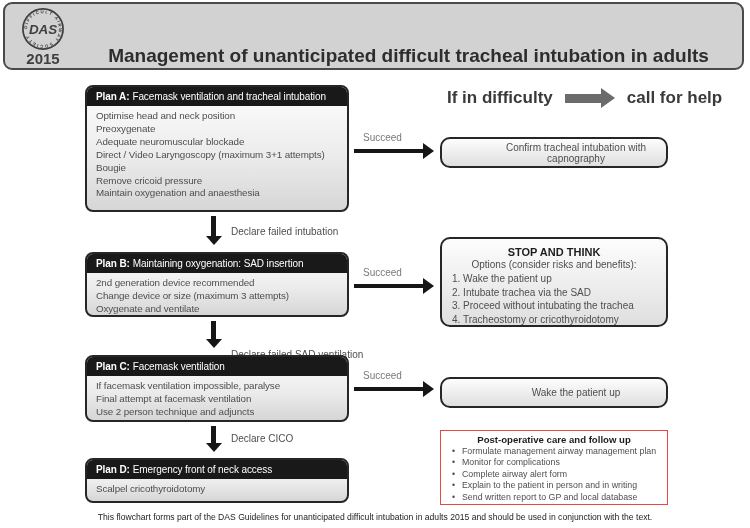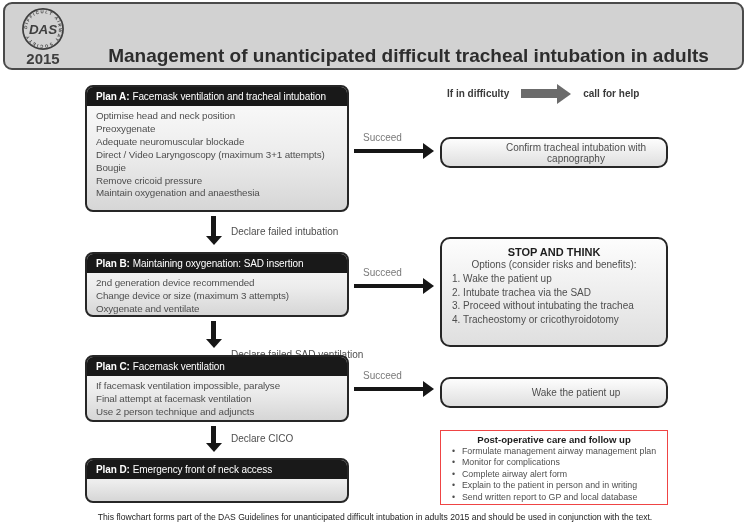--- a/index.html
+++ b/index.html
@@ -36,31 +36,31 @@
   
   .harrow{position:absolute;height:4px;background:#161616;}
   .harrow::after{content:"";position:absolute;right:-11px;top:50%;transform:translateY(-50%);
         border-left:11px solid #161616;border-top:8px solid transparent;border-bottom:8px solid transparent;}
   #sa1{left:354px;top:149px;width:69px;} #sa2{left:354px;top:284px;width:69px;} #sa3{left:354px;top:387px;width:69px;}
   .slabel{position:absolute;font-size:10px;color:#7a7a7a;}
   #sl1{left:363px;top:132px;} #sl2{left:363px;top:267px;} #sl3{left:363px;top:370px;}
 
   
   .help{position:absolute;left:447px;top:88px;display:flex;align-items:center;
-        font-size:10px;font-weight:bold;color:#3a3a3a;}
+        font-size:17px;font-weight:bold;color:#3a3a3a;}
   .garrow{position:relative;width:36px;height:9px;background:#6b6b6b;margin:0 26px 0 12px;}
   .garrow::after{content:"";position:absolute;right:-14px;top:50%;transform:translateY(-50%);
         border-left:14px solid #6b6b6b;border-top:10px solid transparent;border-bottom:10px solid transparent;}
 
   
   .rbox{position:absolute;left:440px;width:228px;box-sizing:border-box;border:2px solid #262626;
         border-radius:10px;background:linear-gradient(180deg,#fdfdfd,#dfdfdf);color:#4e4e4e;}
   .rbox.center{display:flex;align-items:center;justify-content:center;font-size:10px;text-align:center;padding-left:44px;}
   #confirmBox{top:137px;height:31px;} #wakeBox{top:377px;height:31px;}
-  #stopBox{top:237px;height:110px;padding:5px 10px;font-size:10px;}
+  #stopBox{top:237px;height:90px;padding:5px 10px;font-size:10px;}
   .stop-title{text-align:center;font-weight:bold;color:#1d1d1d;font-size:11px;margin-top:2px;}
   .stop-sub{text-align:center;margin:1px 0 2px;}
   .stop-opt{line-height:13.5px;}
 
   .postop{position:absolute;left:440px;top:430px;width:228px;height:75px;box-sizing:border-box;
         border:1px solid #ef4444;background:#fff;padding:3px 8px;color:#4e4e4e;}
   .postop-title{text-align:center;font-weight:bold;font-size:9.6px;color:#1d1d1d;margin-bottom:1px;}
   .po-item{font-size:8.8px;line-height:11.4px;position:relative;padding-left:13px;}
   .po-item::before{content:"\2022";position:absolute;left:3px;}
 
@@ -135,20 +135,23 @@
     </div>
   </div>
 
   <div class="varrow" id="arr3"></div>
   <div class="tlabel" id="tl3">Declare CICO</div>
 
   <div class="plan" id="planD">
     <div class="plan-h">
       <b>Plan D:</b><span>Emergency front of neck access</span>
     </div>
+    <div class="plan-b">
+      <div>Scalpel cricothyroidotomy</div>
+    </div>
   </div>
 
   <div class="slabel" id="sl1">Succeed</div>
   <div class="harrow" id="sa1"></div>
   <div class="slabel" id="sl2">Succeed</div>
   <div class="harrow" id="sa2"></div>
   <div class="slabel" id="sl3">Succeed</div>
   <div class="harrow" id="sa3"></div>
 
   <div class="rbox center" id="confirmBox">

